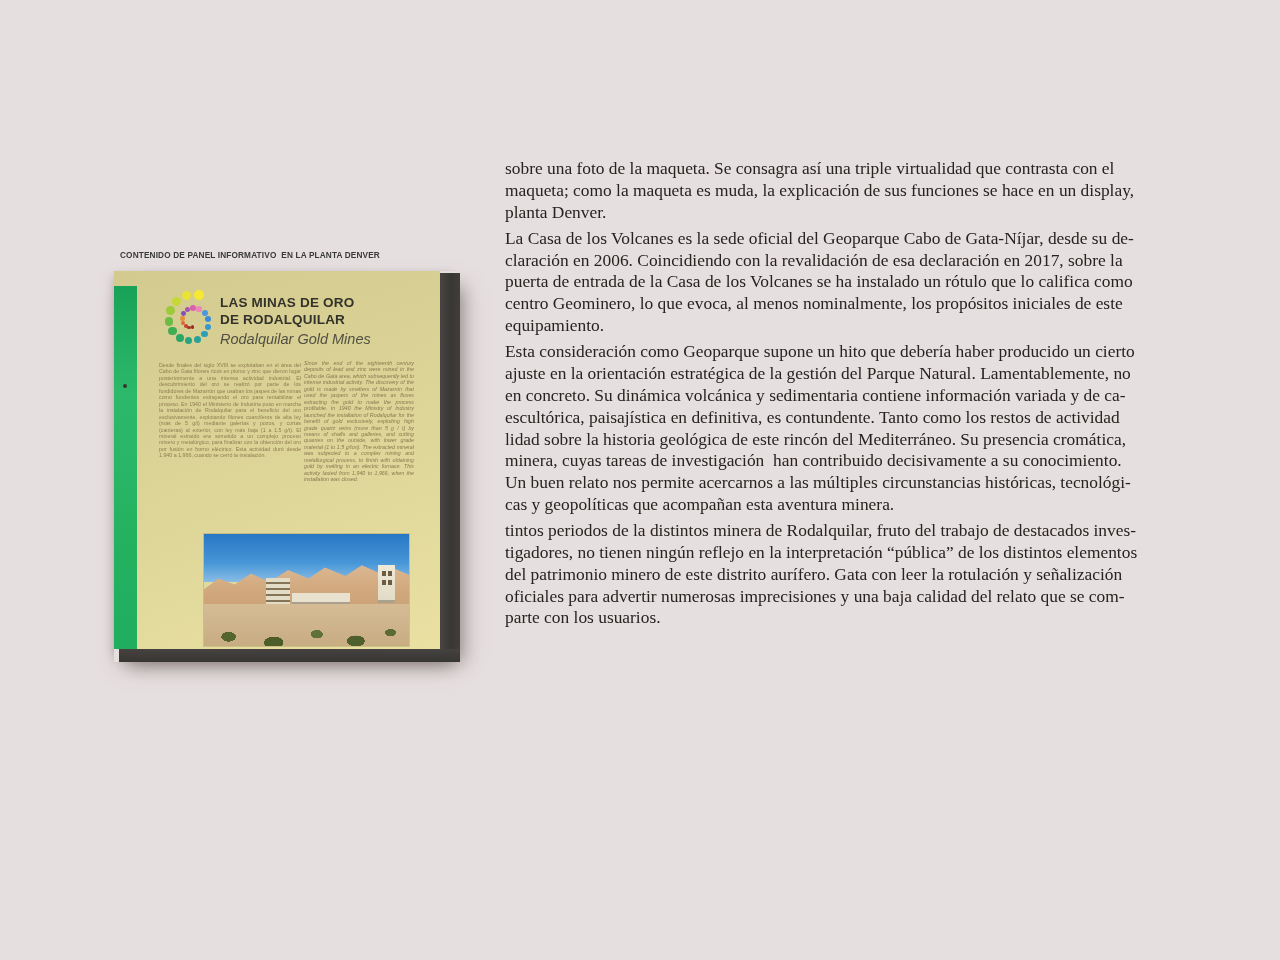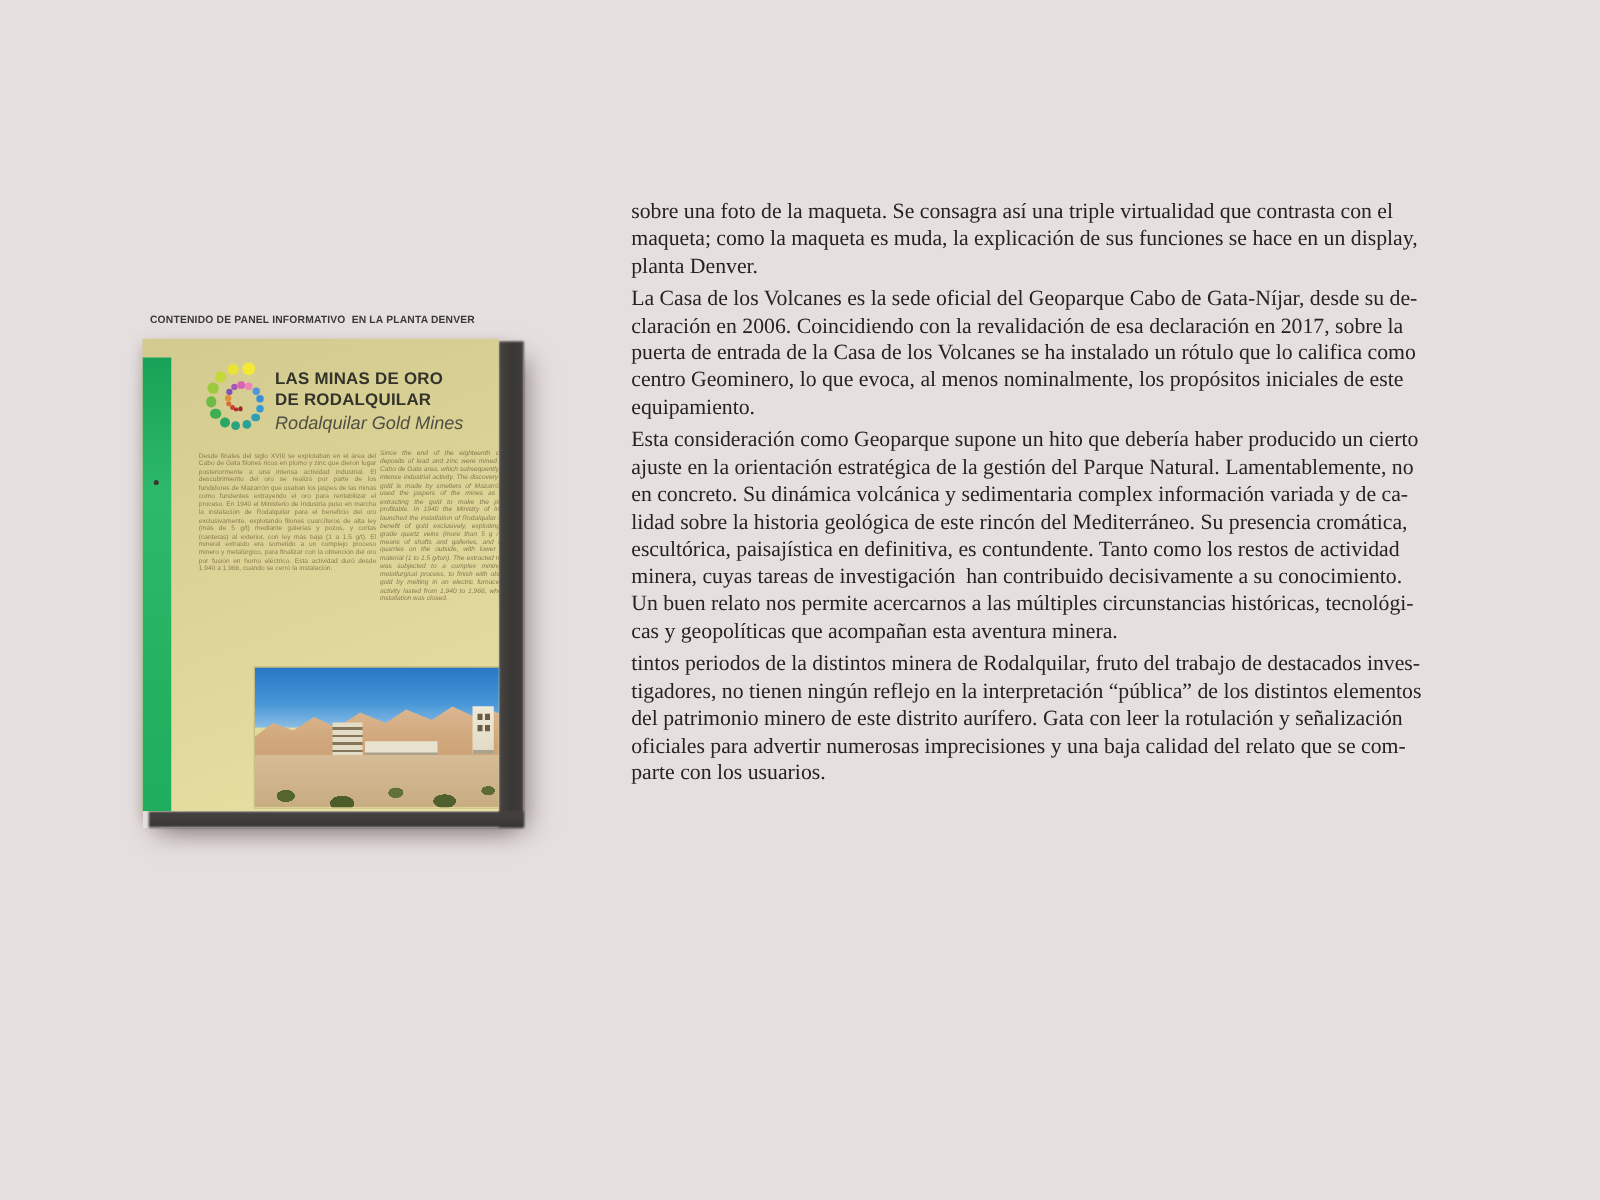--- a/index.html
+++ b/index.html
@@ -6,21 +6,21 @@
   body{background:#e6dfdf;font-family:"Liberation Sans",sans-serif;}
   .page{position:relative;width:1280px;height:960px;background:#e6dfdf;overflow:hidden;}
 
   
   .caption{
     position:absolute;left:120px;top:250px;
     font-size:8.5px;font-weight:700;letter-spacing:.15px;color:#3a3a38;
     white-space:pre;transform:scaleX(.97);transform-origin:left;
   }
   .panel{
-    position:absolute;left:114px;top:271px;width:305px;height:391px;
+    position:absolute;left:114px;top:271px;width:346px;height:391px;
     filter:blur(.25px);
     box-shadow:0 12px 18px -8px rgba(110,92,92,.55),
                -5px 0 10px -5px rgba(150,130,130,.55),
                12px 8px 18px -8px rgba(90,78,78,.5);
   }
   .band-right{
     position:absolute;top:2px;right:0;width:20px;bottom:0;
     background:linear-gradient(to right,#474441,#393734 55%,#403d3a);
     filter:blur(.7px);
   }
@@ -165,23 +165,23 @@
       <div class="para">
         <div class="tline">La Casa de los Volcanes es la sede oficial del Geoparque Cabo de Gata-Níjar, desde su de-</div>
         <div class="tline">claración en 2006. Coincidiendo con la revalidación de esa declaración en 2017, sobre la</div>
         <div class="tline">puerta de entrada de la Casa de los Volcanes se ha instalado un rótulo que lo califica como</div>
         <div class="tline">centro Geominero, lo que evoca, al menos nominalmente, los propósitos iniciales de este</div>
         <div class="tline">equipamiento.</div>
       </div>
       <div class="para">
         <div class="tline">Esta consideración como Geoparque supone un hito que debería haber producido un cierto</div>
         <div class="tline">ajuste en la orientación estratégica de la gestión del Parque Natural. Lamentablemente, no</div>
-        <div class="tline">en concreto. Su dinámica volcánica y sedimentaria complex información variada y de ca-</div>
+        <div class="tline">en concreto. Su dinámica volcánica y sedimentaria contiene información variada y de ca-</div>
+        <div class="tline">escultórica, paisajística en definitiva, es contundente. Tanto como los restos de actividad</div>
         <div class="tline">lidad sobre la historia geológica de este rincón del Mediterráneo. Su presencia cromática,</div>
-        <div class="tline">escultórica, paisajística en definitiva, es contundente. Tanto como los restos de actividad</div>
         <div class="tline">minera, cuyas tareas de investigación  han contribuido decisivamente a su conocimiento.</div>
         <div class="tline">Un buen relato nos permite acercarnos a las múltiples circunstancias históricas, tecnológi-</div>
         <div class="tline">cas y geopolíticas que acompañan esta aventura minera.</div>
       </div>
       <div class="para">
         <div class="tline">tintos periodos de la distintos minera de Rodalquilar, fruto del trabajo de destacados inves-</div>
         <div class="tline">tigadores, no tienen ningún reflejo en la interpretación “pública” de los distintos elementos</div>
         <div class="tline">del patrimonio minero de este distrito aurífero. Gata con leer la rotulación y señalización</div>
         <div class="tline">oficiales para advertir numerosas imprecisiones y una baja calidad del relato que se com-</div>
         <div class="tline">parte con los usuarios.</div>

